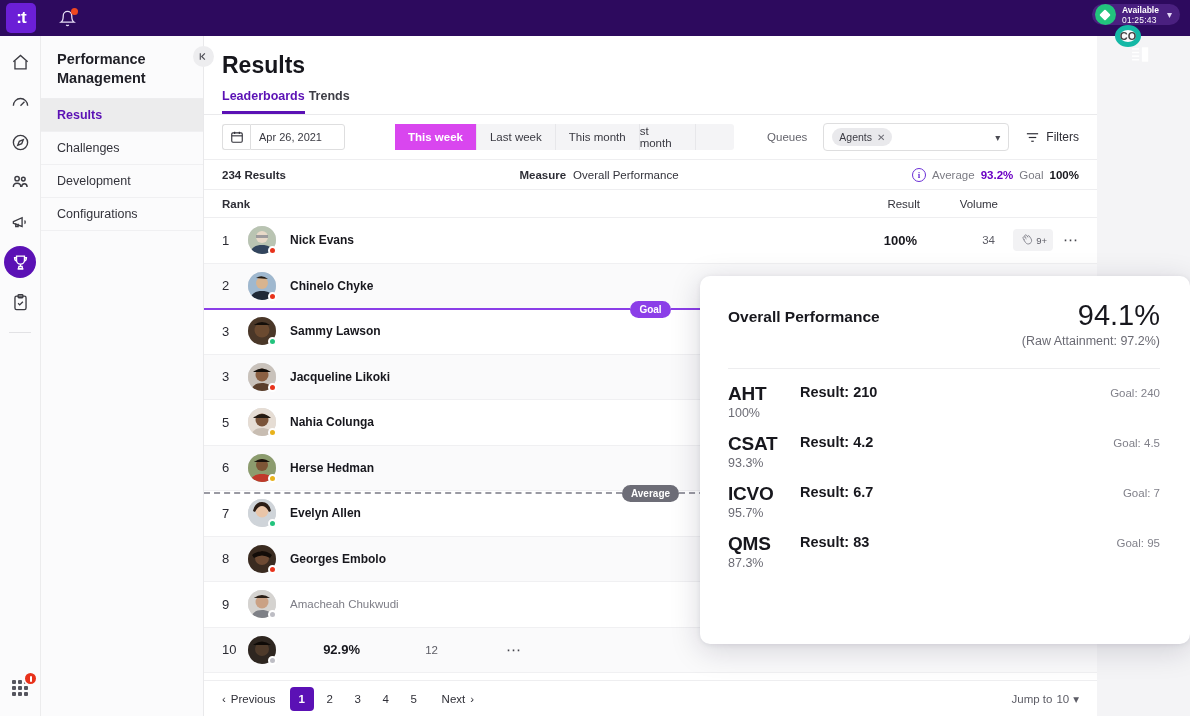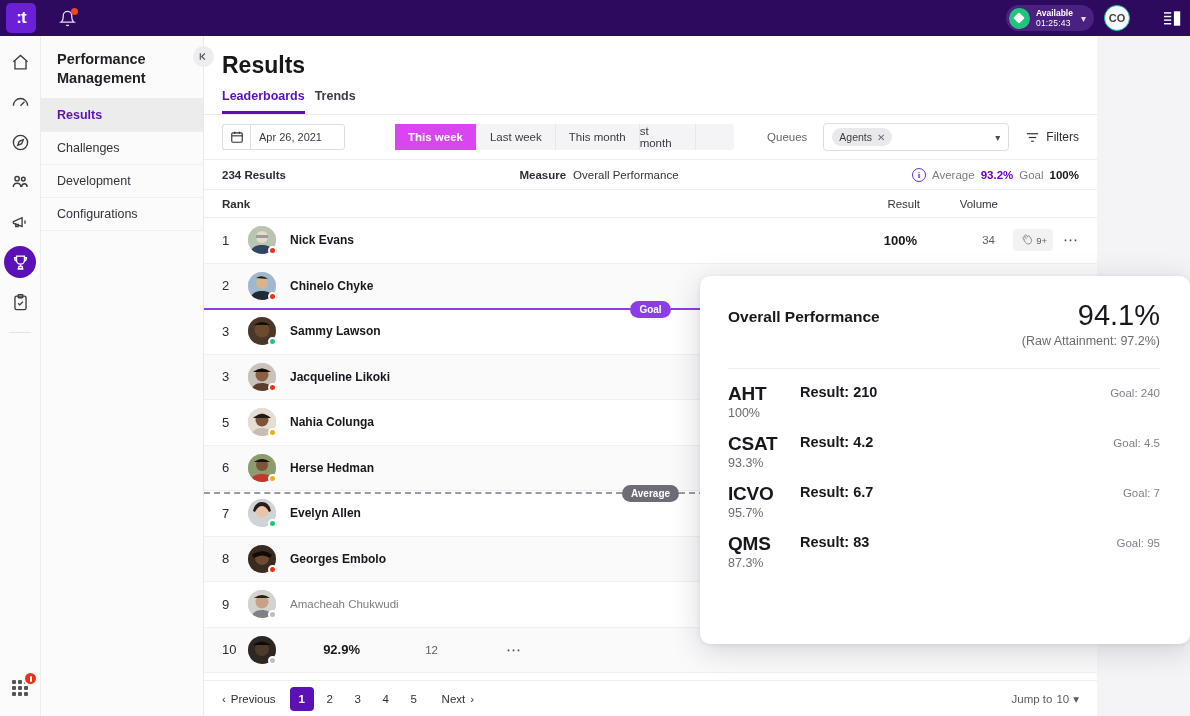--- a/index.html
+++ b/index.html
@@ -22,42 +22,42 @@
   .logo-tile {
     width: 30px; height: 30px; margin-left: 6px; border-radius: 5px;
     background: #6b1fd6;
     display: flex; align-items: center; justify-content: center;
     color: #fff; font-size: 17px; font-weight: 700; letter-spacing: -1px;
   }
   .bell-wrap { position: relative; margin-left: 20px; width: 22px; height: 22px;
                display:flex; align-items:center; justify-content:center; }
   .bell-dot { position: absolute; top: 1px; right: 0px; width: 7px; height: 7px;
               border-radius: 50%; background: #f0471f; }
-  .topbar-right { margin-left: auto; display: flex; align-items: center; height: 28px; }
+  .topbar-right { margin-left: auto; display: flex; align-items: center; height: 28px; flex-direction: column; }
   .status-pill {
     display: flex; align-items: center; gap: 6px;
     background: #4a2080; border-radius: 14px; height: 26px;
     padding: 0 8px 0 3px; margin-right: 10px;
   }
   .status-diamond {
     width: 21px; height: 21px; border-radius: 50%; background: #22c37d;
     display: flex; align-items: center; justify-content: center;
   }
   .status-diamond i {
     width: 8px; height: 8px; background: #fff; transform: rotate(45deg);
     display: block; border-radius: 1px;
   }
   .status-text { color: #fff; font-size: 8.5px; line-height: 10px; font-weight: 600; }
   .status-text .s2 { font-weight: 400; letter-spacing: .2px; }
   .chev-w { color: #e3d7f5; font-size: 10px; margin-left: 2px; }
   .avatar-co {
     width: 26px; height: 26px; border-radius: 50%; background: #faf9fb;
     color: #444; font-size: 11px; font-weight: 600;
     display: flex; align-items: center; justify-content: center;
-    margin-right: 26px; border: 1px solid #14b8a6;
+    margin-right: 26px; border: 5px solid #14b8a6;
   }
   .panel-btn { width: 34px; height: 36px; display:flex; align-items:center; justify-content:center; }
 
   
   .rail {
     position: absolute; top: 36px; left: 0; width: 41px; height: 680px;
     background: #fbfbfc; border-right: 1px solid #ececed;
     display: flex; flex-direction: column; align-items: center; padding-top: 10px;
   }
   .rail-icon {
@@ -98,21 +98,21 @@
     font-size: 10px; z-index: 40;
   }
 
   
   .main {
     position: absolute; top: 36px; left: 204px; width: 893px; height: 680px;
     background: #ffffff;
   }
   .page-title { font-size: 23px; font-weight: 600; color: #16161c; padding: 16px 18px 10px; }
 
-  .tabs { display: flex; gap: 10px; padding: 0 18px; border-bottom: 1px solid #eaeaec; }
+  .tabs { display: flex; gap: 4px; padding: 0 18px; border-bottom: 1px solid #eaeaec; }
   .tab { font-size: 12.5px; color: #3d3d45; padding-bottom: 8px; font-weight: 600; }
   .tab.active { color: #5b11b5; border-bottom: 3px solid #5b11b5; }
 
   .toolbar {
     display: flex; align-items: center; padding: 9px 18px; gap: 0;
     border-bottom: 1px solid #eeeef0; height: 45px;
   }
   .date-wrap { display: flex; align-items: center; height: 26px; }
   .cal-btn {
     width: 28px; height: 26px; border: 1px solid #dededf; border-right: none;

